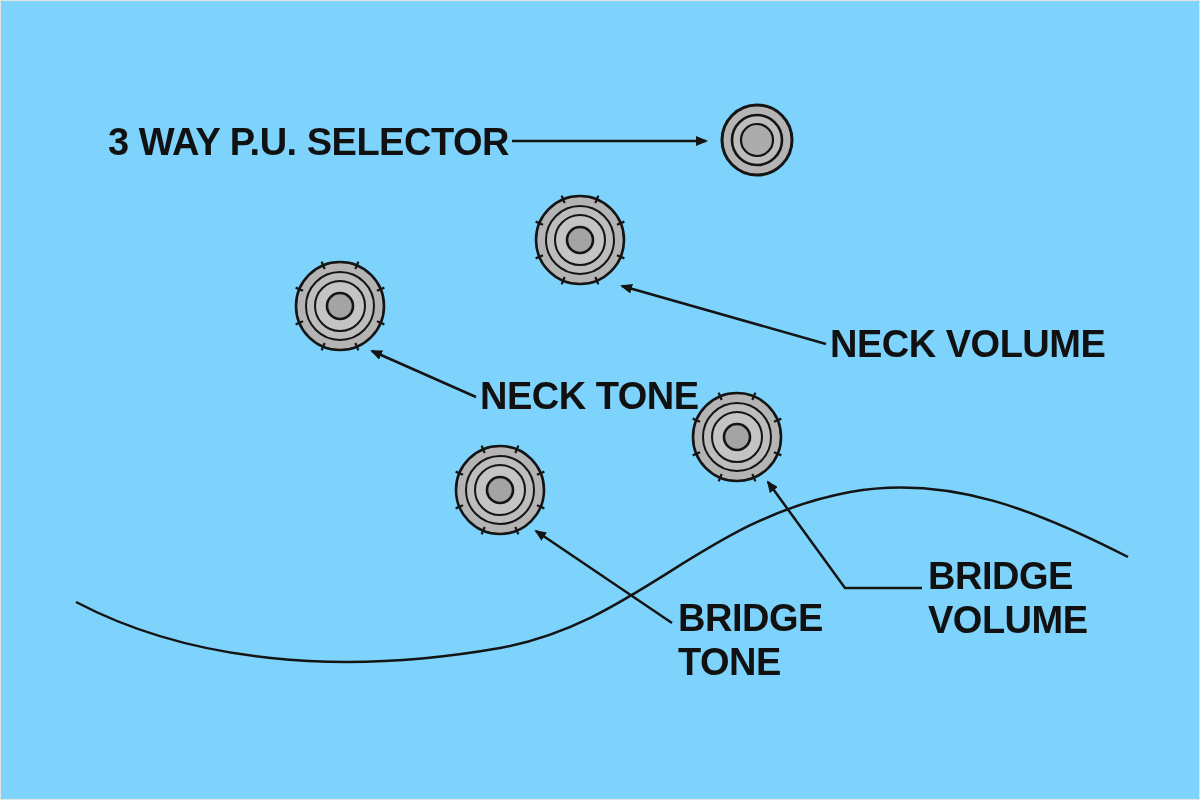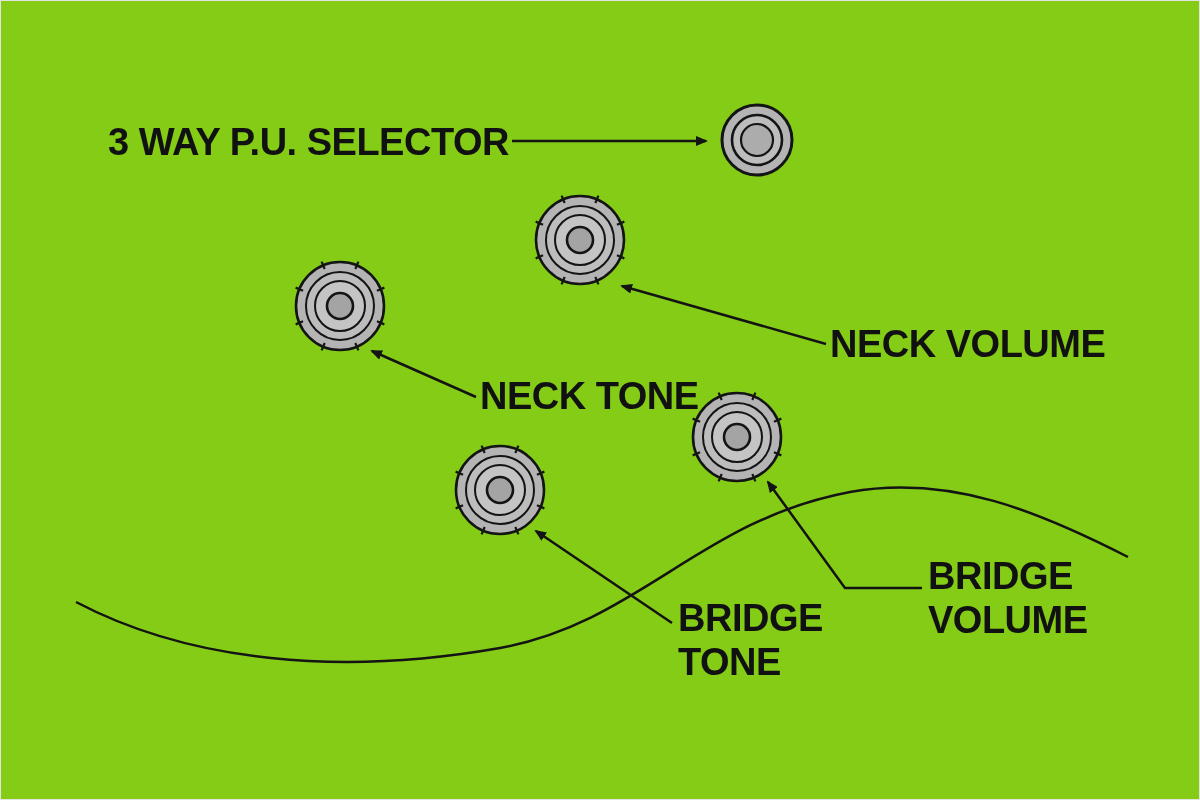--- a/index.html
+++ b/index.html
@@ -7,21 +7,21 @@
     padding: 0;
     width: 1200px;
     height: 800px;
     overflow: hidden;
     background: #f5f5f5;
   }
   .canvas {
     position: relative;
     width: 1200px;
     height: 800px;
-    background: #84cc16;
+    background: #7dd3fc;
     box-shadow: inset 0 0 0 1px #e3e3e3;
   }
   svg { display: block; }
   .label {
     font-family: "Liberation Sans", sans-serif;
     font-weight: 700;
     font-size: 38px;
     letter-spacing: -0.5px;
     fill: #111111;
   }

